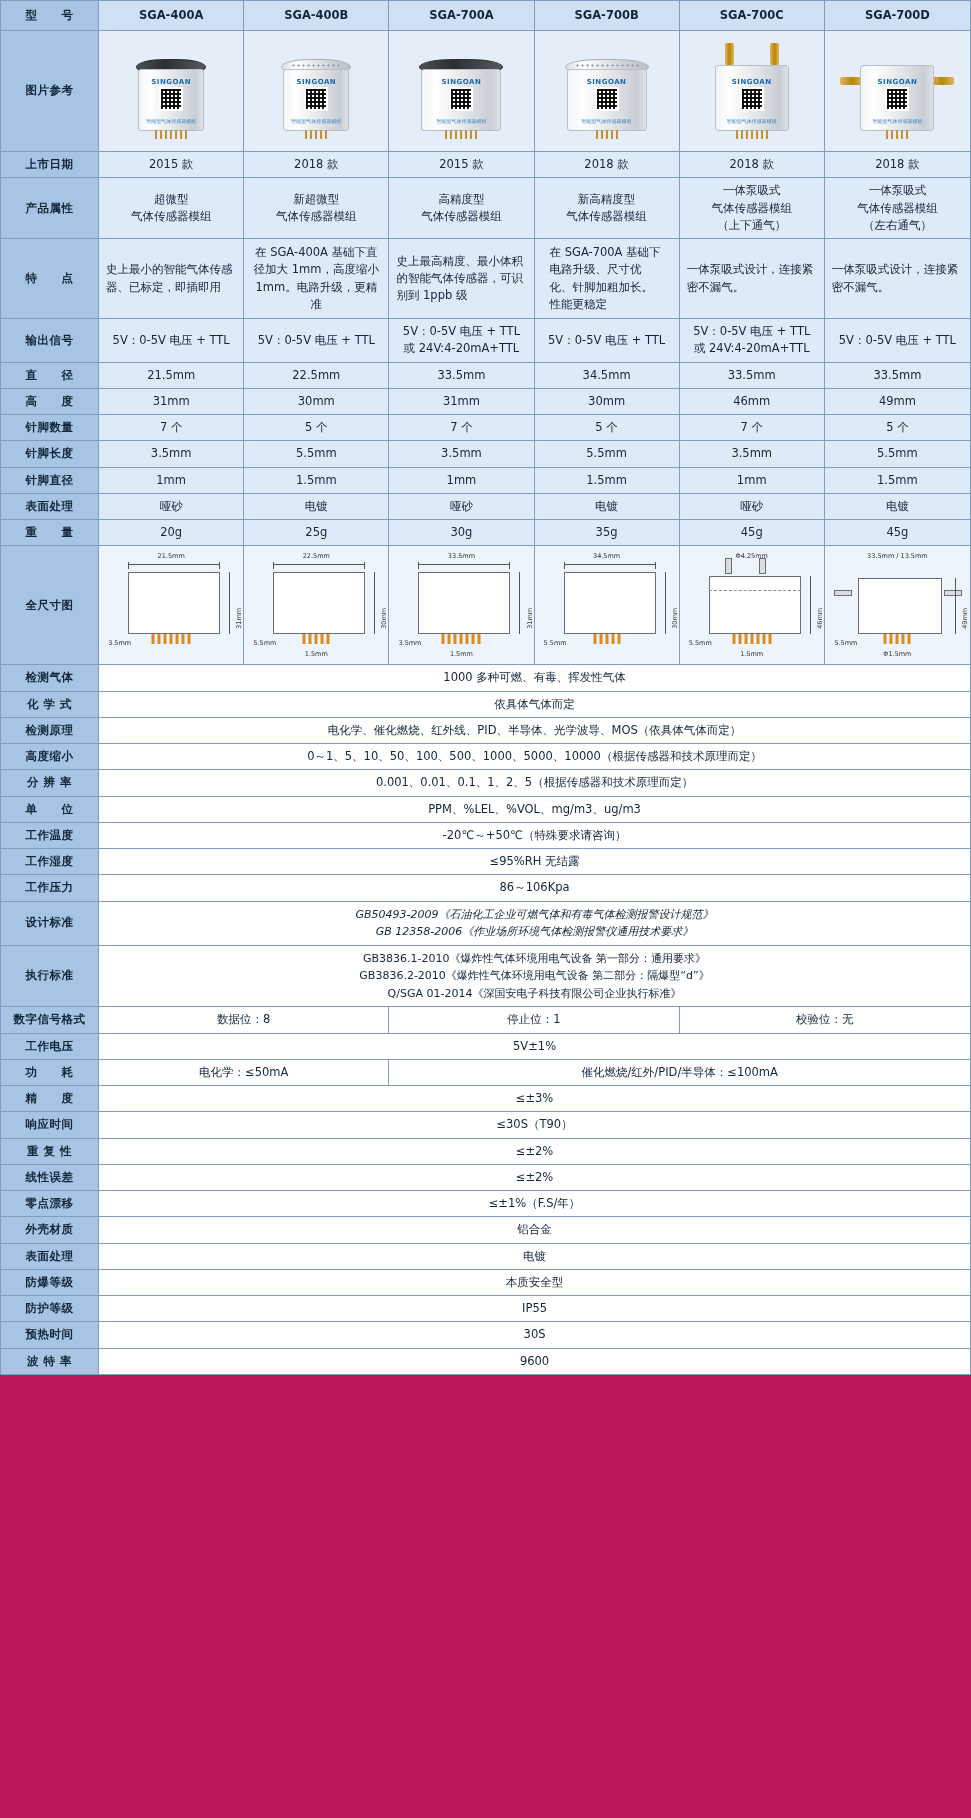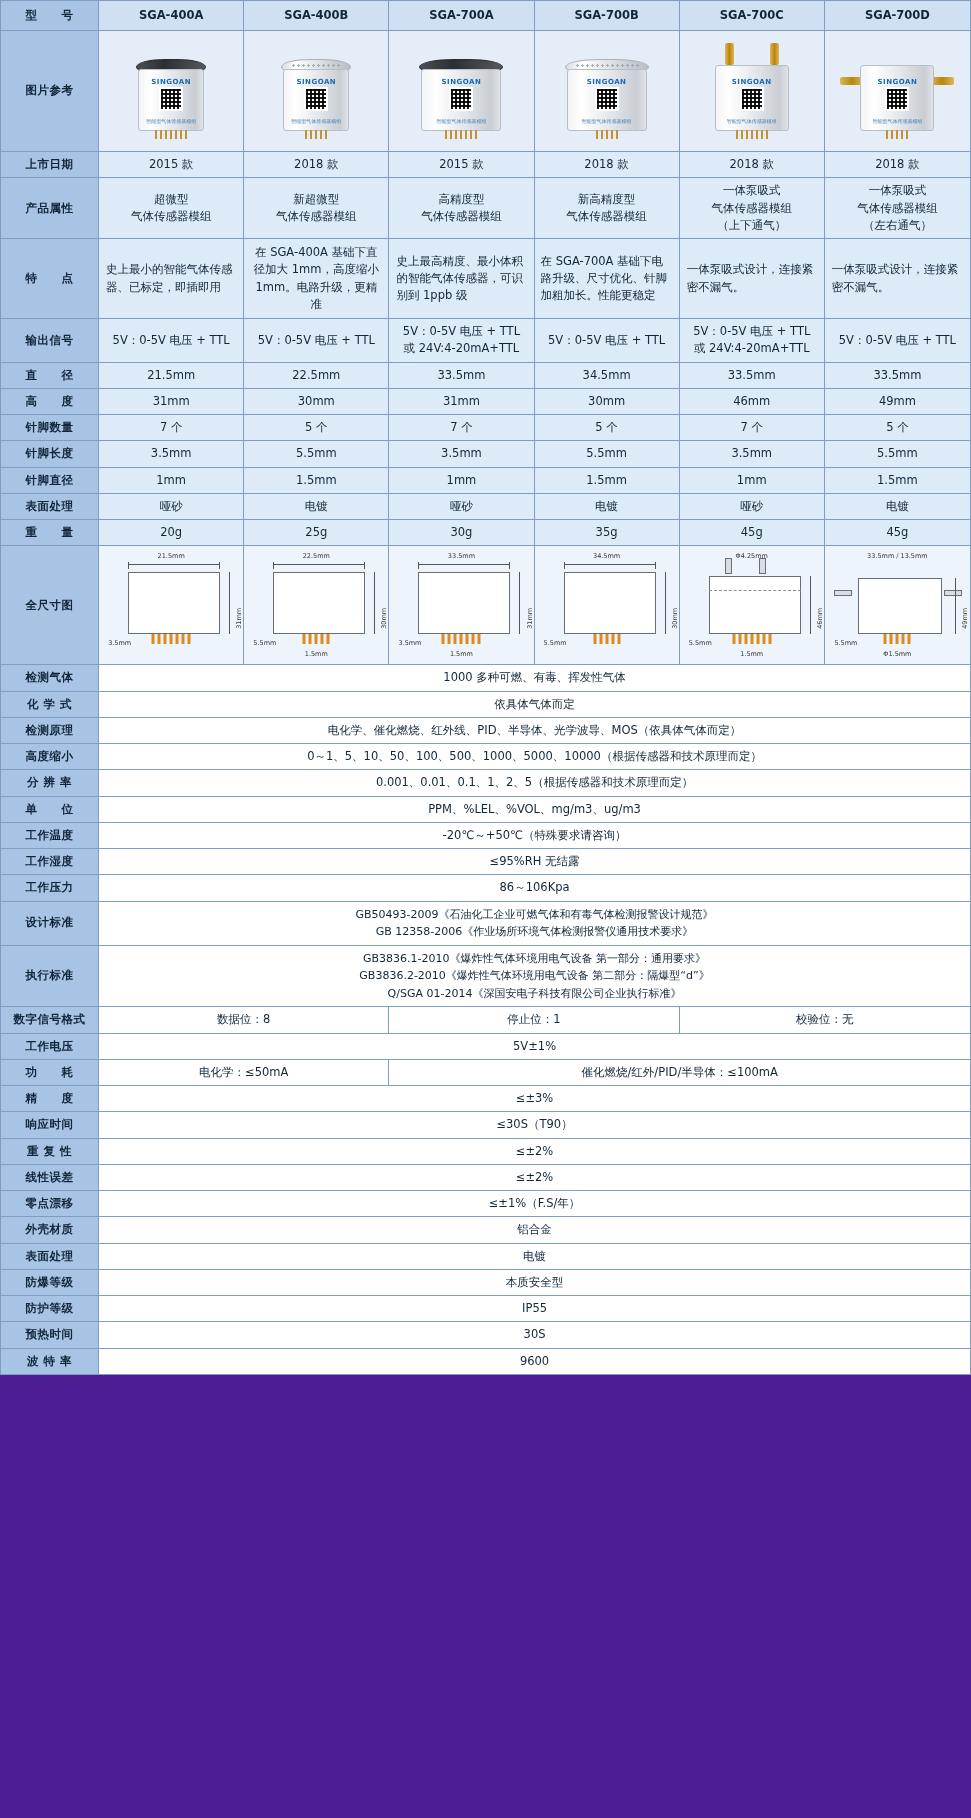--- a/index.html
+++ b/index.html
@@ -5,21 +5,21 @@
   * { box-sizing: border-box; }
   html, body {
     margin: 0; padding: 0;
     background: #ffffff;
     font-family: "DejaVu Sans", "Liberation Sans", sans-serif;
   }
   .sheet {
     width: 971px;
     min-height: 1818px;
     position: relative;
-    background: #4c1d95;
+    background: #be185d;
   }
   table.spec {
     width: 971px;
     border-collapse: collapse;
     table-layout: fixed;
   }
   table.spec td {
     border: 1px solid #7f9dc0;
     vertical-align: middle;
     text-align: center;
@@ -402,21 +402,21 @@
     <td class="val ml" style="white-space: pre-line;">一体泵吸式
 气体传感器模组
 （左右通气）</td>
   </tr>
 
   <tr>
     <td class="label">特　　点</td>
     <td class="val ml" style="text-align:left;padding:5px 7px;height:74px">史上最小的智能气体传感器、已标定，即插即用</td>
     <td class="val ml" style="text-align:center;padding:5px 7px">在 SGA-400A 基础下直径加大 1mm，高度缩小 1mm。电路升级，更精准</td>
     <td class="val ml" style="text-align:left;padding:5px 7px">史上最高精度、最小体积的智能气体传感器，可识别到 1ppb 级</td>
-    <td class="val ml" style="text-align:left;padding:5px 6px">在 SGA-700A 基础下电路升级、尺寸优化、针脚加粗加长。性能更稳定</td>
+    <td class="val ml" style="text-align:left;padding:5px 15px">在 SGA-700A 基础下电路升级、尺寸优化、针脚加粗加长。性能更稳定</td>
     <td class="val ml" style="text-align:left;padding:5px 7px">一体泵吸式设计，连接紧密不漏气。</td>
     <td class="val ml" style="text-align:left;padding:5px 7px">一体泵吸式设计，连接紧密不漏气。</td>
   </tr>
 
   <tr>
     <td class="label">输出信号</td>
     <td class="val ml">5V：0-5V 电压 + TTL</td>
     <td class="val ml">5V：0-5V 电压 + TTL</td>
     <td class="val ml" style="white-space: pre-line;">5V：0-5V 电压 + TTL
 或 24V:4-20mA+TTL</td>
@@ -652,21 +652,21 @@
   <tr>
     <td class="label">工作湿度</td>
     <td class="left" colspan="6">≤95%RH 无结露</td>
   </tr>
   <tr>
     <td class="label">工作压力</td>
     <td class="left" colspan="6">86～106Kpa</td>
   </tr>
   <tr>
     <td class="label">设计标准</td>
-    <td class="left small ml" colspan="6" style="line-height: 1.6; white-space: pre-line;">GB50493-2009《石油化工企业可燃气体和有毒气体检测报警设计规范》
+    <td class="left small ml" colspan="6" style="line-height: 1.6; white-space: pre-line; font-style: italic;">GB50493-2009《石油化工企业可燃气体和有毒气体检测报警设计规范》
 GB 12358-2006《作业场所环境气体检测报警仪通用技术要求》</td>
   </tr>
   <tr>
     <td class="label">执行标准</td>
     <td class="left small ml" colspan="6" style="line-height: 1.6; white-space: pre-line;">GB3836.1-2010《爆炸性气体环境用电气设备 第一部分：通用要求》
 GB3836.2-2010《爆炸性气体环境用电气设备 第二部分：隔爆型“d”》
 Q/SGA 01-2014《深国安电子科技有限公司企业执行标准》</td>
   </tr>
   <tr>
     <td class="label">数字信号格式</td>

